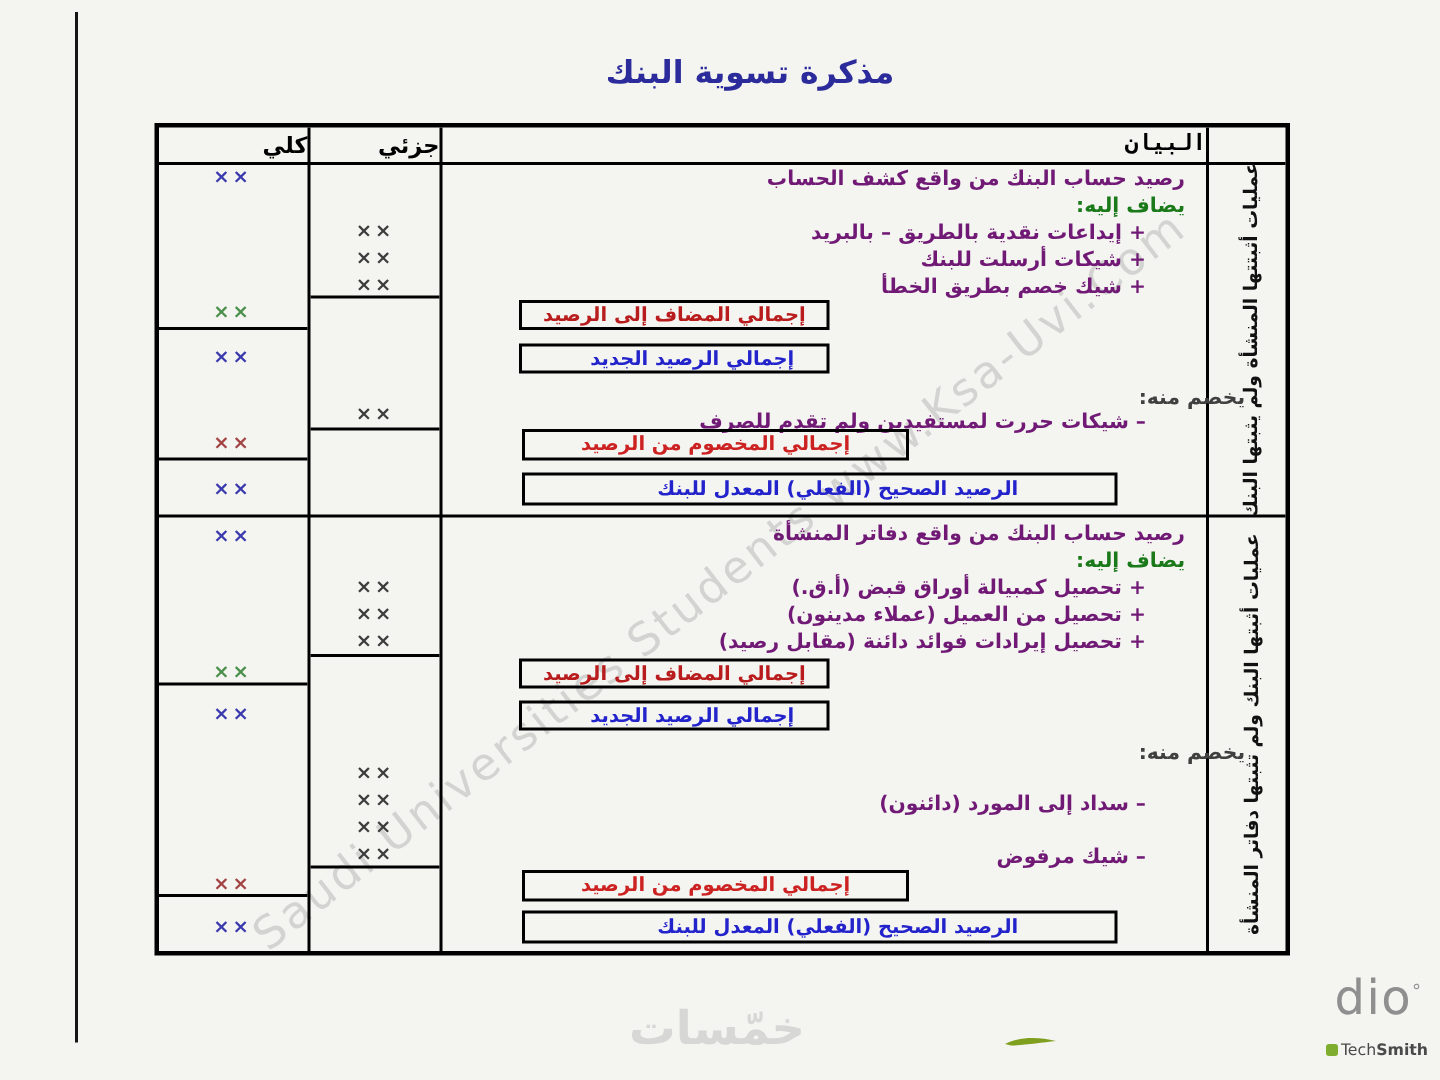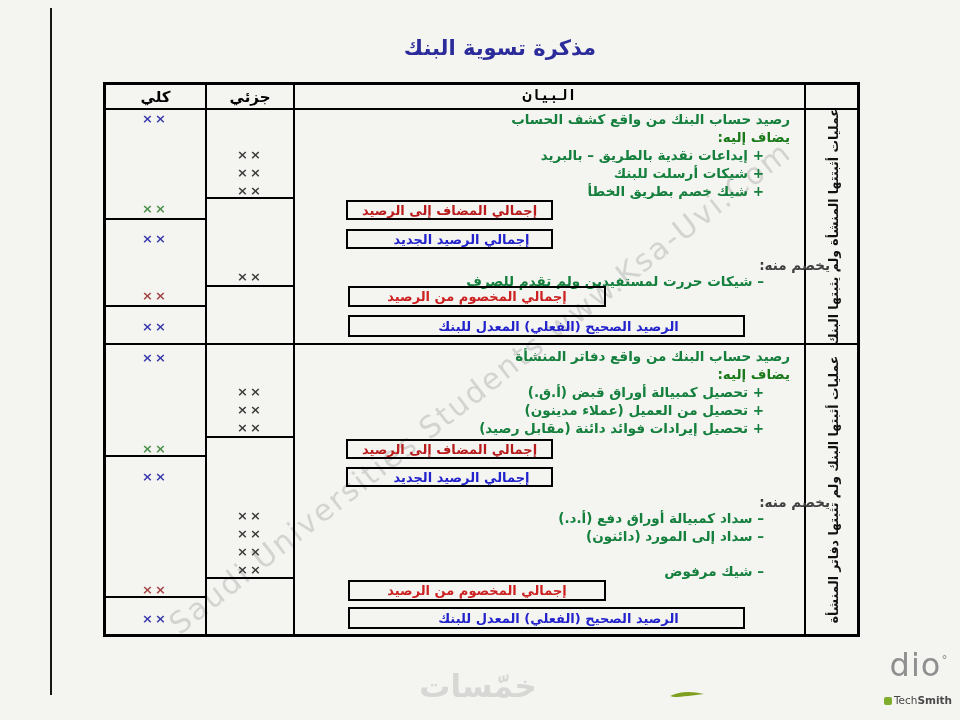--- a/index.html
+++ b/index.html
@@ -11,25 +11,25 @@
   .abs{position:absolute;}
   
   .left-rule{left:50px;top:8px;width:2px;height:687px;background:#151515;}
   
   .title{left:0;top:36px;width:960px;text-align:center;direction:rtl;
     font-size:21px;font-weight:bold;color:#2b2b9b;letter-spacing:1px;padding-left:20px;}
   
   .table{left:103px;top:82px;width:757px;height:555px;border:3px solid #000;box-sizing:border-box;}
   .line-v{width:2px;background:#000;top:0;height:549px;}
   .line-h{height:2px;background:#000;}
-  .cell-header{top:2px;height:20px;line-height:20px;text-align:center;direction:rtl;
+  .cell-header{top:2px;height:20px;line-height:20px;text-align:right;direction:rtl;
     font-size:15px;font-weight:bold;color:#000;}
   
   .stmt-line{left:189px;width:501px;height:17px;line-height:17px;text-align:right;direction:rtl;
-    font-size:13.5px;font-weight:bold;color:#15803d;padding-right:6px;box-sizing:border-box;}
+    font-size:13.5px;font-weight:bold;color:#701a75;padding-right:6px;box-sizing:border-box;}
   .stmt-line.indent{padding-right:32px;}
   .heading-add{color:#1a7a1a;}
   .heading-deduct{color:#404040;margin-left:40px;}
   
   .box{border:2px solid #000;box-sizing:border-box;display:flex;align-items:center;justify-content:center;
     direction:rtl;font-size:13px;font-weight:bold;background:transparent;}
   .box.green{color:#b91c1c;}
   .box.blue{color:#2323cc;padding-left:24px;}
   .box.red{color:#cc2222;}
   
@@ -108,21 +108,20 @@
   <div class="abs box blue" style="left:242px;top:230px;width:397px;height:22px;">الرصيد الصحيح (الفعلي) المعدل للبنك</div>
 
   <div class="abs stmt-line" style="top:263px;">رصيد حساب البنك من واقع دفاتر المنشأة</div>
   <div class="abs stmt-line heading-add" style="top:281px;">يضاف إليه:</div>
   <div class="abs stmt-line indent" style="top:299px;">+ تحصيل كمبيالة أوراق قبض (أ.ق.)</div>
   <div class="abs stmt-line indent" style="top:317px;">+ تحصيل من العميل (عملاء مدينون)</div>
   <div class="abs stmt-line indent" style="top:335px;">+ تحصيل إيرادات فوائد دائنة (مقابل رصيد)</div>
   <div class="abs box green" style="left:240px;top:354px;width:207px;height:20px;">إجمالي المضاف إلى الرصيد</div>
   <div class="abs box blue" style="left:240px;top:382px;width:207px;height:20px;">إجمالي الرصيد الجديد</div>
   <div class="abs stmt-line heading-deduct" style="top:409px;">يخصم منه:</div>
-  <div class="abs stmt-line indent" style="top:425px;">– سداد كمبيالة أوراق دفع (أ.د.)</div>
   <div class="abs stmt-line indent" style="top:443px;">– سداد إلى المورد (دائنون)</div>
   <div class="abs stmt-line indent" style="top:478px;">– شيك مرفوض</div>
   <div class="abs box red" style="left:242px;top:495px;width:258px;height:21px;">إجمالي المخصوم من الرصيد</div>
   <div class="abs box blue" style="left:242px;top:522px;width:397px;height:22px;">الرصيد الصحيح (الفعلي) المعدل للبنك</div>
 
   <div class="abs mark mk-blue" style="left:22px;top:26px;">××</div>
   <div class="abs mark mk-green" style="left:22px;top:116px;">××</div>
   <div class="abs mark mk-blue" style="left:22px;top:146px;">××</div>
   <div class="abs mark mk-red" style="left:22px;top:203px;">××</div>
   <div class="abs mark mk-blue" style="left:22px;top:234px;">××</div>

